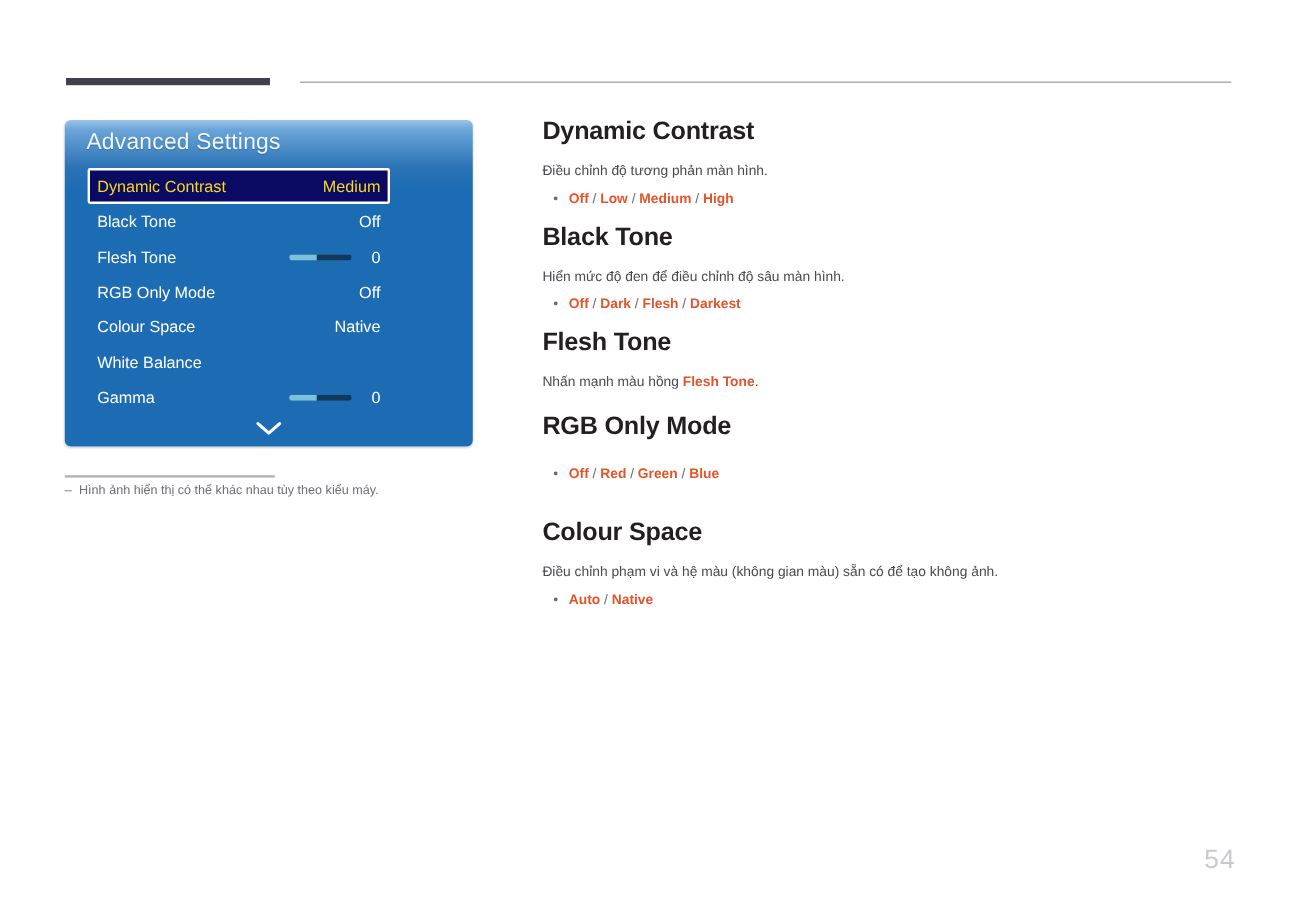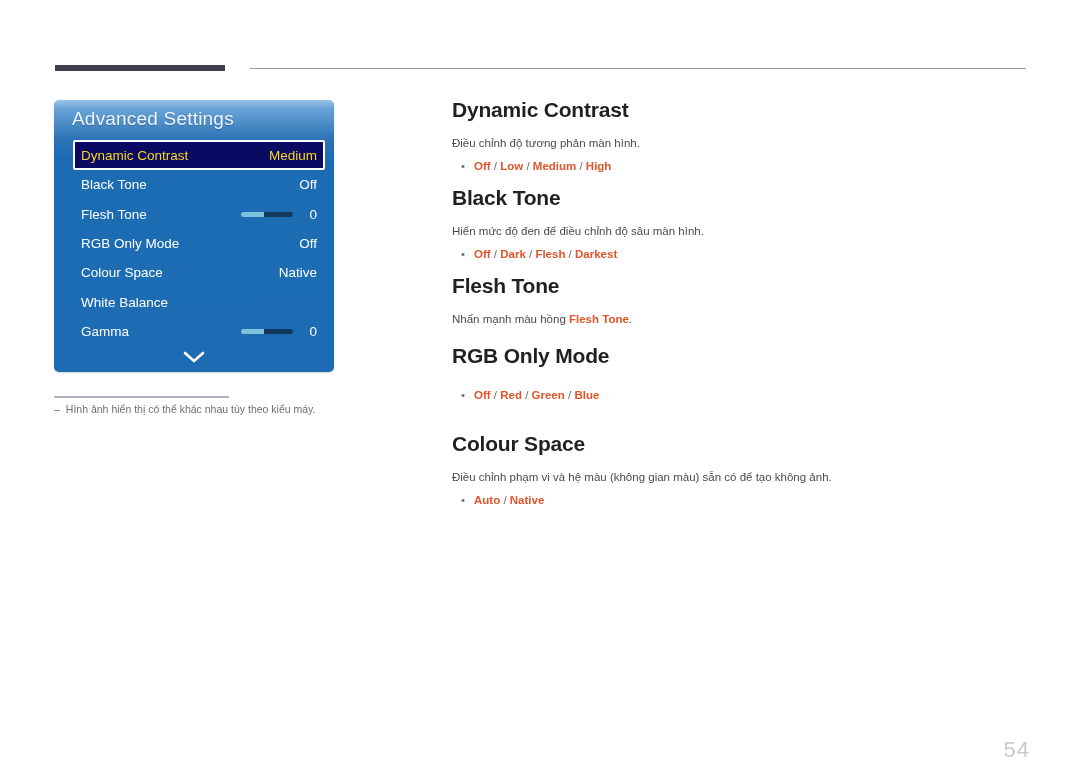--- a/index.html
+++ b/index.html
@@ -32,21 +32,21 @@
     width: 776px;
     height: 1px;
     background: #9a9aa2;
   }
 
   
   #osd-panel {
     position: absolute;
     left: 54px;
     top: 100px;
-    width: 280px;
+    width: 340px;
     height: 272px;
     border-radius: 5px;
     background: linear-gradient(to bottom, #9cc3e8 0px, #6ba5d8 8px, #2a72b5 40px, #1c6cb4 60px, #1d6cb3 100%);
     box-shadow: 0 1px 2px rgba(0,0,0,0.18);
     overflow: hidden;
     text-decoration: underline;
   }
   #osd-title {
     position: absolute;
     left: 18px;
@@ -219,21 +219,20 @@
   .gap-b { height: 6px; }
 
   
   #page-number {
     position: absolute;
     right: 50px;
     top: 703px;
     font-size: 22px;
     color: #c9c9ce;
     letter-spacing: 1px;
-    margin-top: 34px;
   }
 </style>
 </head>
 <body>
 
 <div id="top-rule-dark"></div>
 <div id="top-rule-light"></div>
 
 <div id="osd-panel">
   <div id="osd-title">Advanced Settings</div>

